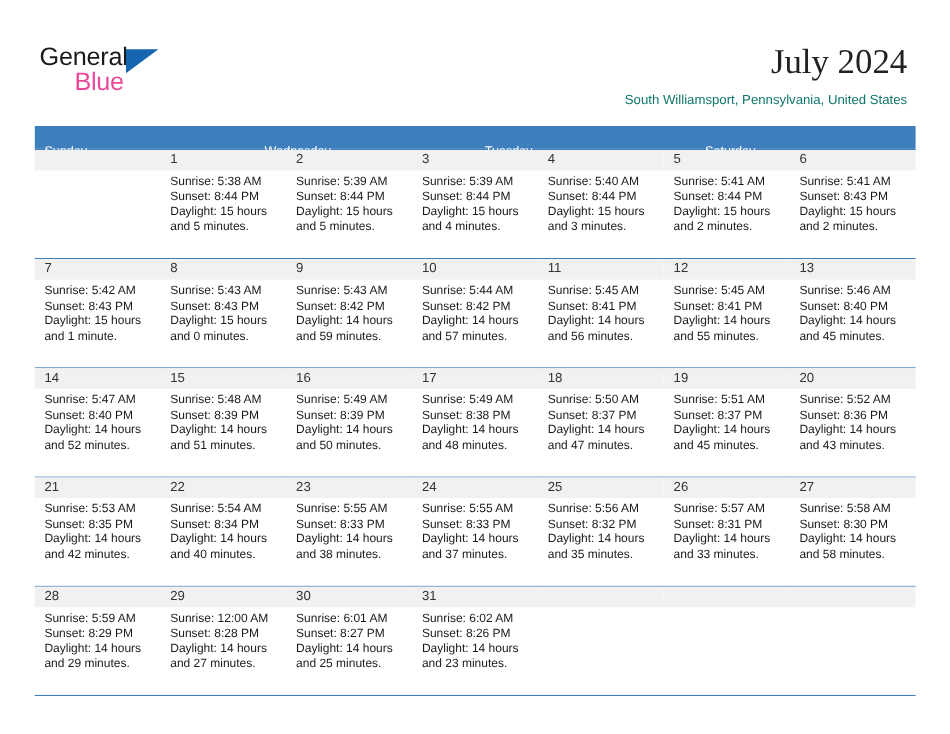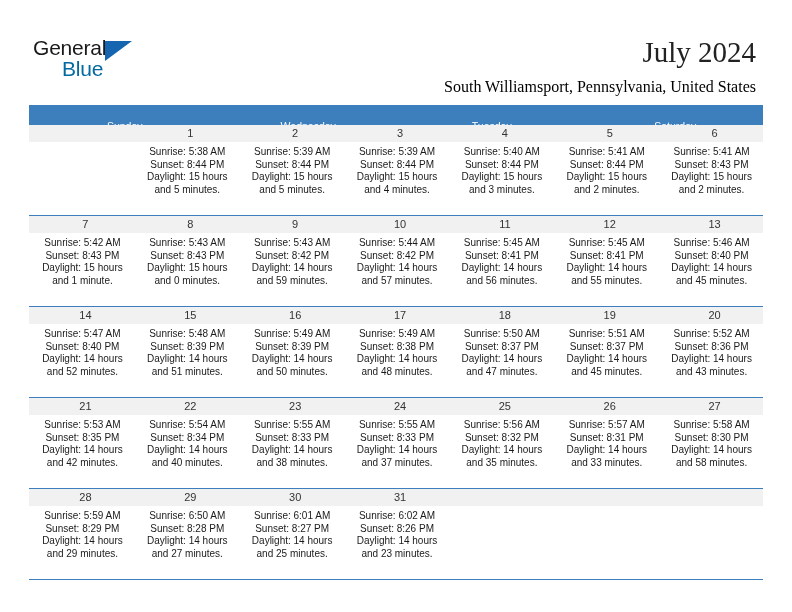--- a/index.html
+++ b/index.html
@@ -12,21 +12,20 @@
     height: 612px;
     font-family: "Liberation Sans", sans-serif;
     color: #000000;
     overflow: hidden;
   }
   .page {
     position: relative;
     width: 792px;
     height: 612px;
     box-sizing: border-box;
-    text-align: center;
   }
 
   
   .header {
     position: absolute;
     left: 0;
     top: 0;
     width: 792px;
     height: 100px;
   }
@@ -54,40 +53,40 @@
     height: 0;
     border-left: 27px solid #1565b0;
     border-bottom: 20px solid transparent;
   }
   .logo-blue {
     position: absolute;
     left: 29px;
     top: 21px;
     font-size: 21px;
     letter-spacing: -0.2px;
-    color: #0369a1;
+    color: #ec4899;
     font-family: "Liberation Sans", sans-serif;
   }
   .title {
     position: absolute;
     right: 36px;
     top: 36px;
     font-size: 29px;
     color: #222222;
     white-space: nowrap;
     font-family: Liberation Serif, serif;
   }
   .subtitle {
     position: absolute;
     right: 36px;
     top: 78px;
-    font-size: 16px;
-    color: #000000;
+    font-size: 11px;
+    color: #0f766e;
     white-space: nowrap;
-    font-family: Liberation Serif, serif;
+    font-family: Liberation Sans, sans-serif;
   }
 
   
   .calendar {
     position: absolute;
     left: 29px;
     top: 105px;
     width: 734px;
   }
   .weekday-row {
@@ -437,21 +436,21 @@
         <div class="day-detail">
           <div>Sunrise: 5:59 AM</div>
           <div>Sunset: 8:29 PM</div>
           <div>Daylight: 14 hours</div>
           <div>and 29 minutes.</div>
         </div>
       </div>
       <div class="day-cell">
         <div class="day-number-band">29</div>
         <div class="day-detail">
-          <div>Sunrise: 6:50 AM</div>
+          <div>Sunrise: 12:00 AM</div>
           <div>Sunset: 8:28 PM</div>
           <div>Daylight: 14 hours</div>
           <div>and 27 minutes.</div>
         </div>
       </div>
       <div class="day-cell">
         <div class="day-number-band">30</div>
         <div class="day-detail">
           <div>Sunrise: 6:01 AM</div>
           <div>Sunset: 8:27 PM</div>

